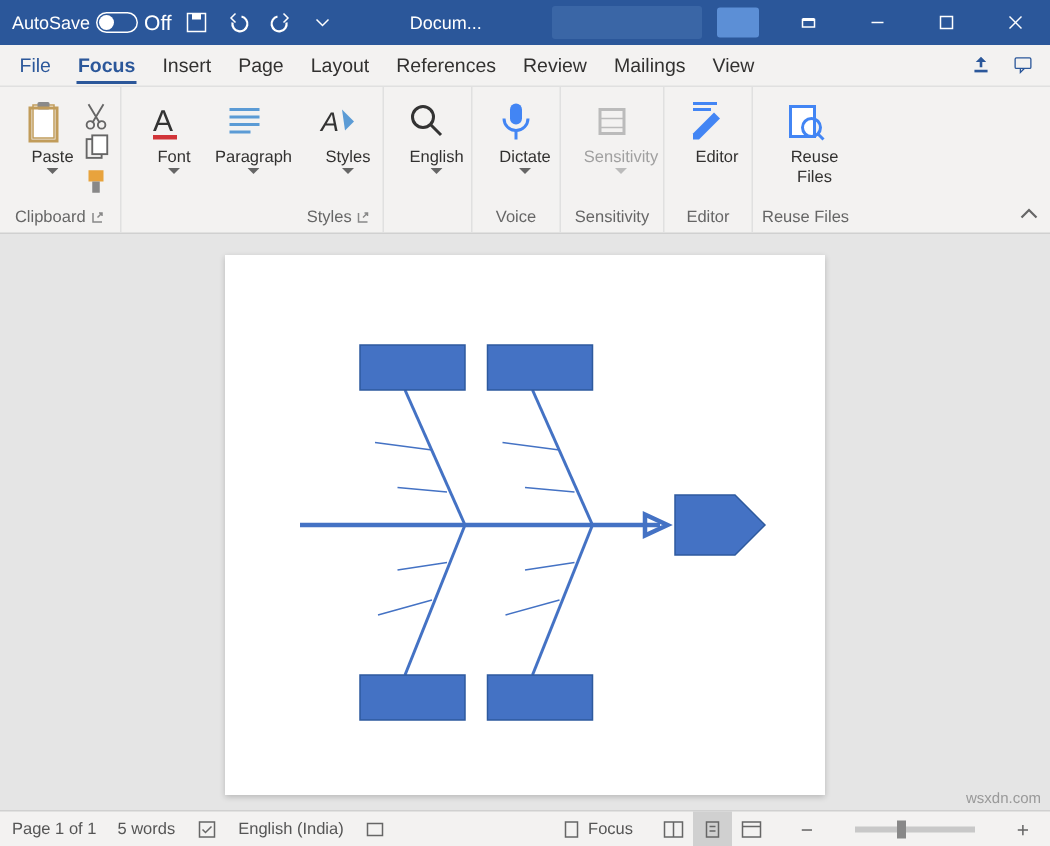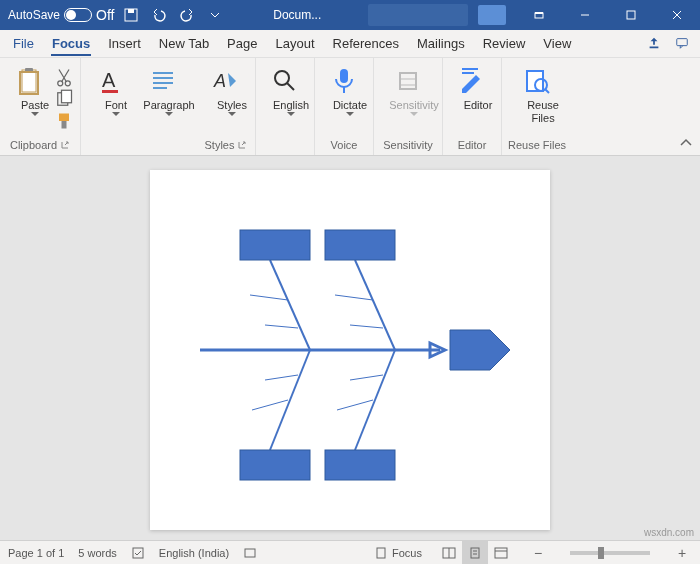--- a/index.html
+++ b/index.html
@@ -125,26 +125,25 @@
           <line x1="9" y1="1" x2="1" y2="9"></line>
         </svg>
       </div>
   </div>
 </div>
 
 <div class="tabs">
   <div class="tab file">File</div>
   <div class="tab active">Focus</div>
   <div class="tab">Insert</div>
-  <div class="tab">New Tab</div>
   <div class="tab">Page</div>
   <div class="tab">Layout</div>
   <div class="tab">References</div>
+  <div class="tab">Review</div>
   <div class="tab">Mailings</div>
-  <div class="tab">Review</div>
   <div class="tab">View</div>
   <div class="spacer"></div>
   <div class="tab-icon">
       <svg viewBox="0 0 16 16">
         <path d="M8 2 L12 6 L9 6 L9 10 L7 10 L7 6 L4 6 Z" fill="#2b579a"></path>
         <rect x="3" y="12" width="10" height="2" fill="#2b579a"></rect>
       </svg>
     </div>
   <div class="tab-icon">
       <svg viewBox="0 0 16 16">

